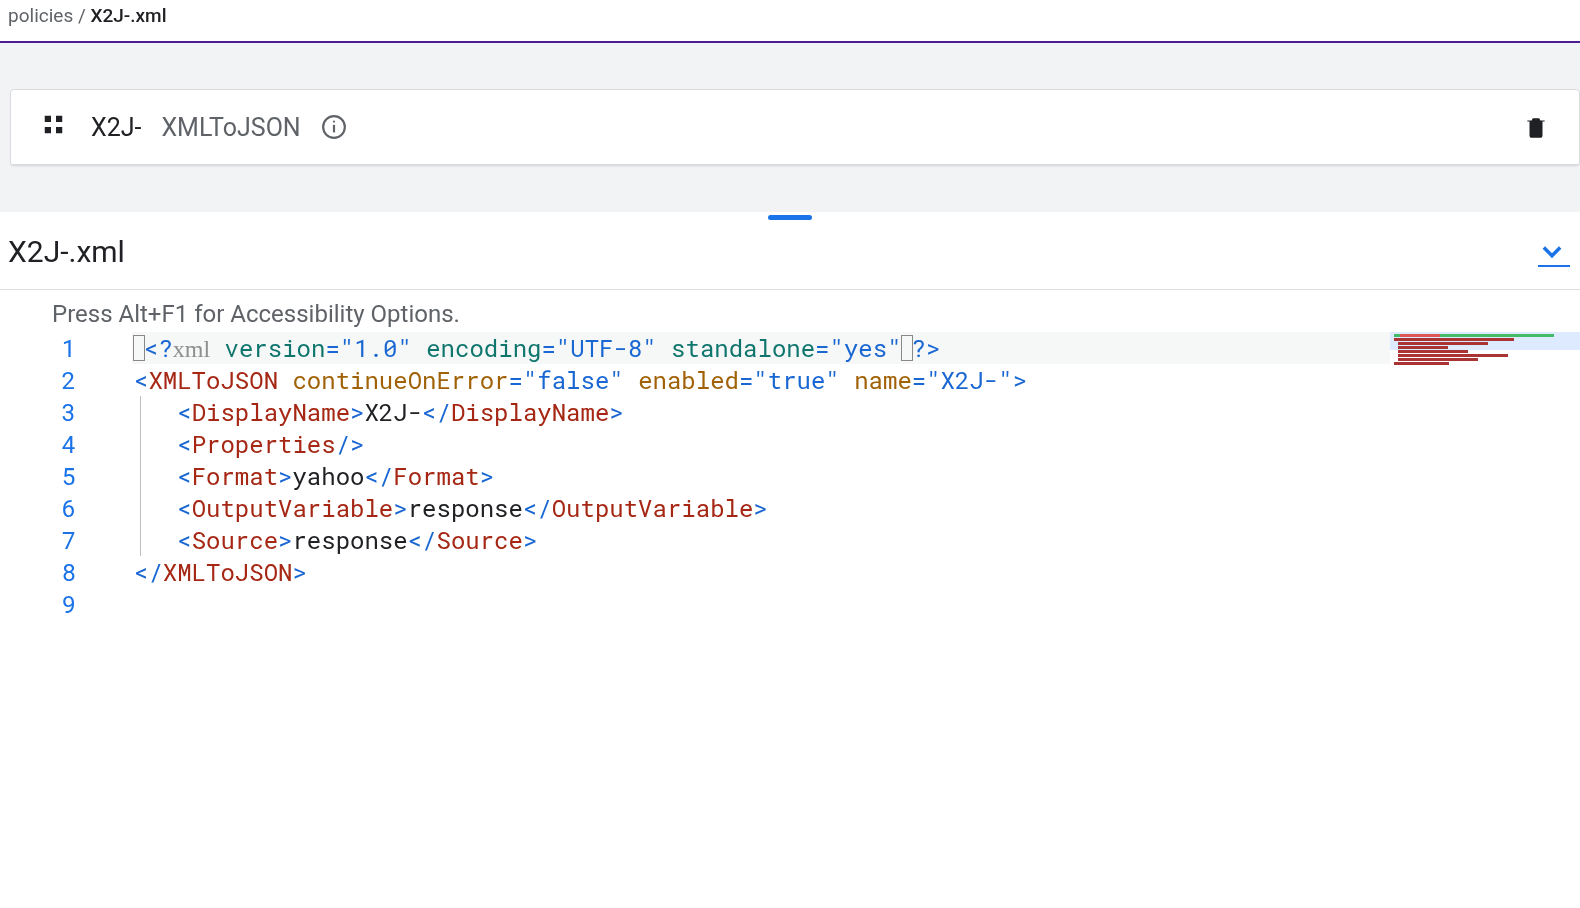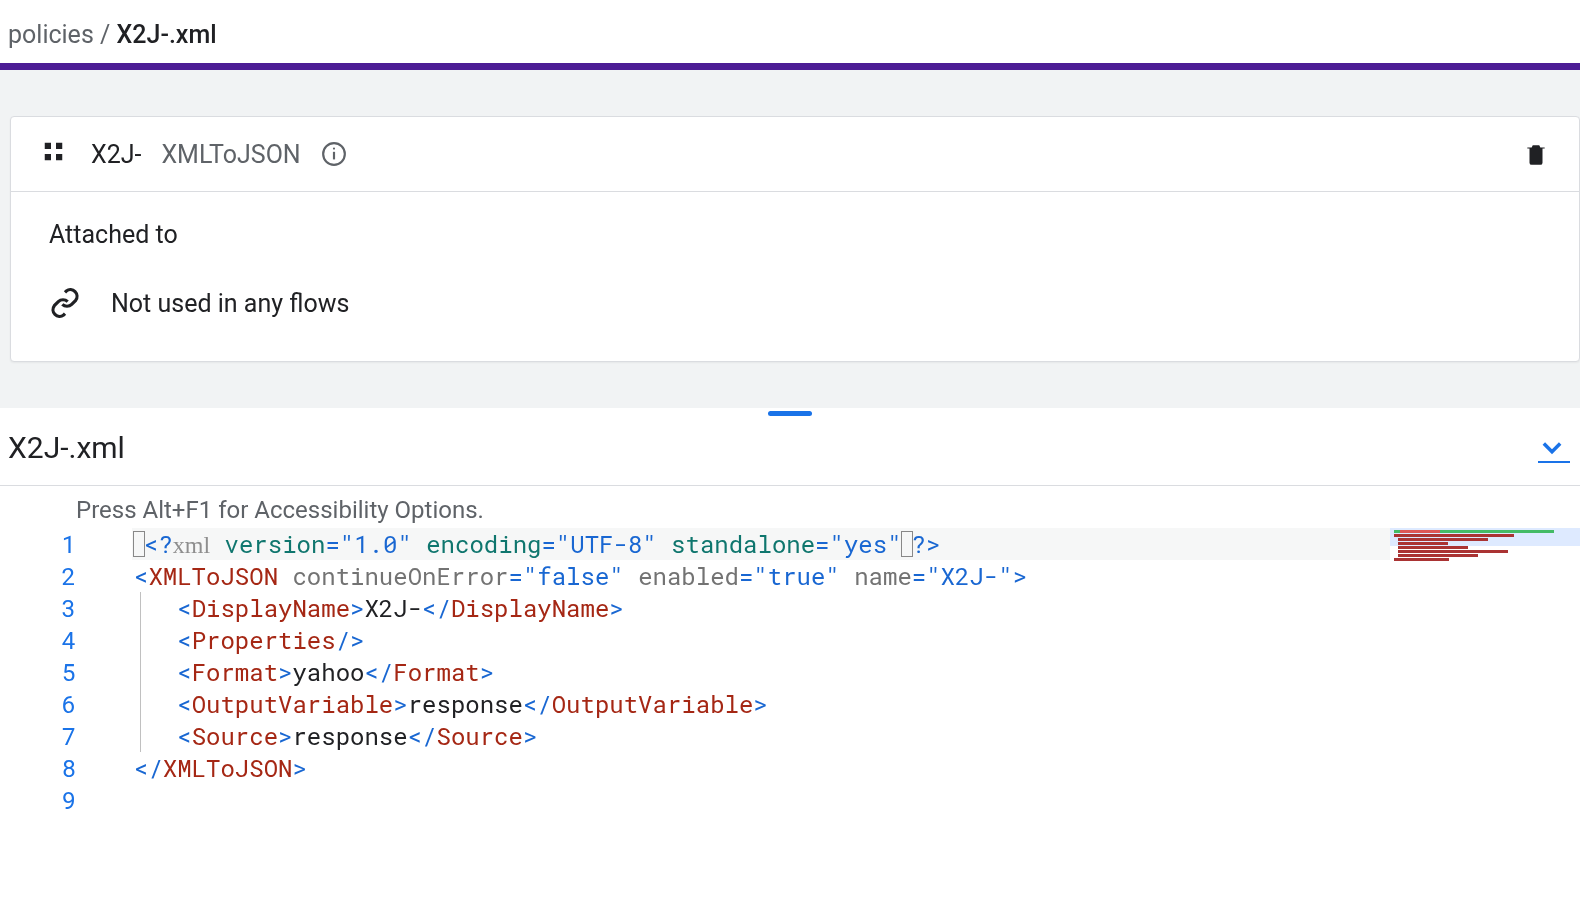--- a/index.html
+++ b/index.html
@@ -5,24 +5,24 @@
   * { box-sizing: border-box; margin: 0; padding: 0; }
   body {
     font-family: "Google Sans", Roboto, Arial, sans-serif;
     background: #fff;
     color: #202124;
     width: 1580px;
   }
 
   
   .breadcrumb {
-    padding: 20px 8px 14px 8px;
-    font-size: 25px;
-    color: #5f6368;
-    border-bottom: 7px solid #4c1d95;
+    padding: 4px 8px 14px 8px;
+    font-size: 19px;
+    color: #5f6368;
+    border-bottom: 2px solid #4c1d95;
   }
   .breadcrumb .current { color: #202124; font-weight: 500; }
 
   
   .gray-section {
     background: #f1f3f4;
     padding: 46px 0 46px 10px;
   }
 
   .card {
@@ -124,21 +124,20 @@
     cursor: pointer;
     margin-right: 4px;
   }
   .collapse-wrap { border-bottom: 2px solid #1a73e8; padding-bottom: 0px; display:inline-flex;}
 
   
   .a11y-hint {
     font-size: 24px;
     color: #5f6368;
     padding: 10px 8px 4px 52px;
-    margin-left: 24px;
   }
 
   
   .editor {
     position: relative;
     font-family: "Roboto Mono", Menlo, Consolas, monospace;
     font-size: 24px;
     line-height: 32px;
   }
   .gutter {
@@ -169,21 +168,21 @@
     border: 1px solid #888;
     width: 12px;
     height: 26px;
     vertical-align: -4px;
     margin:0 -1px;
   }
 
   
   .pi   { color: #8e8e8e; font-family: Liberation Serif, serif; }         
   .attr { color: #0f766e; }         
-  .attr2{ color: #737373; text-align: right; }         
+  .attr2{ color: #a16207; text-align: right; }         
   .val  { color: #1967d2; }         
   .tag  { color: #a52714; }         
   .pun  { color: #1967d2; }         
   .txt  { color: #202124; }         
 
   
   .minimap {
     position: absolute;
     right: 0;
     top: 0;
@@ -224,32 +223,20 @@
           <circle cx="12" cy="7" r="1" fill="#5f6368" stroke="none"></circle>
         </svg>
       </span>
       <span class="spacer"></span>
       <span class="delete-icon">
         <svg viewBox="0 0 24 24" width="26" height="26" fill="#202124">
           <path d="M6 7h12v13a2 2 0 0 1-2 2H8a2 2 0 0 1-2-2V7zm3-3h6l1 2H8l1-2zM4 6h16v1H4z"></path>
         </svg>
       </span>
     </div>
-    <div class="card-body">
-      <div class="attached-title">Attached to</div>
-      <div class="attached-row">
-        <span class="link-icon">
-          <svg viewBox="0 0 24 24" width="32" height="32" fill="none" stroke="#202124" stroke-width="2.4">
-            <path d="M10 13a5 5 0 0 0 7 0l3-3a5 5 0 0 0-7-7l-1 1"></path>
-            <path d="M14 11a5 5 0 0 0-7 0l-3 3a5 5 0 0 0 7 7l1-1"></path>
-          </svg>
-        </span>
-        <span>Not used in any flows</span>
-      </div>
-    </div>
   </div>
 </div>
 
 <div class="resize-handle">
   <div class="resize-bar"></div>
 </div>
 
 <div class="editor-header">
   <div class="editor-filename">X2J-.xml</div>
   <span class="collapse-wrap">

